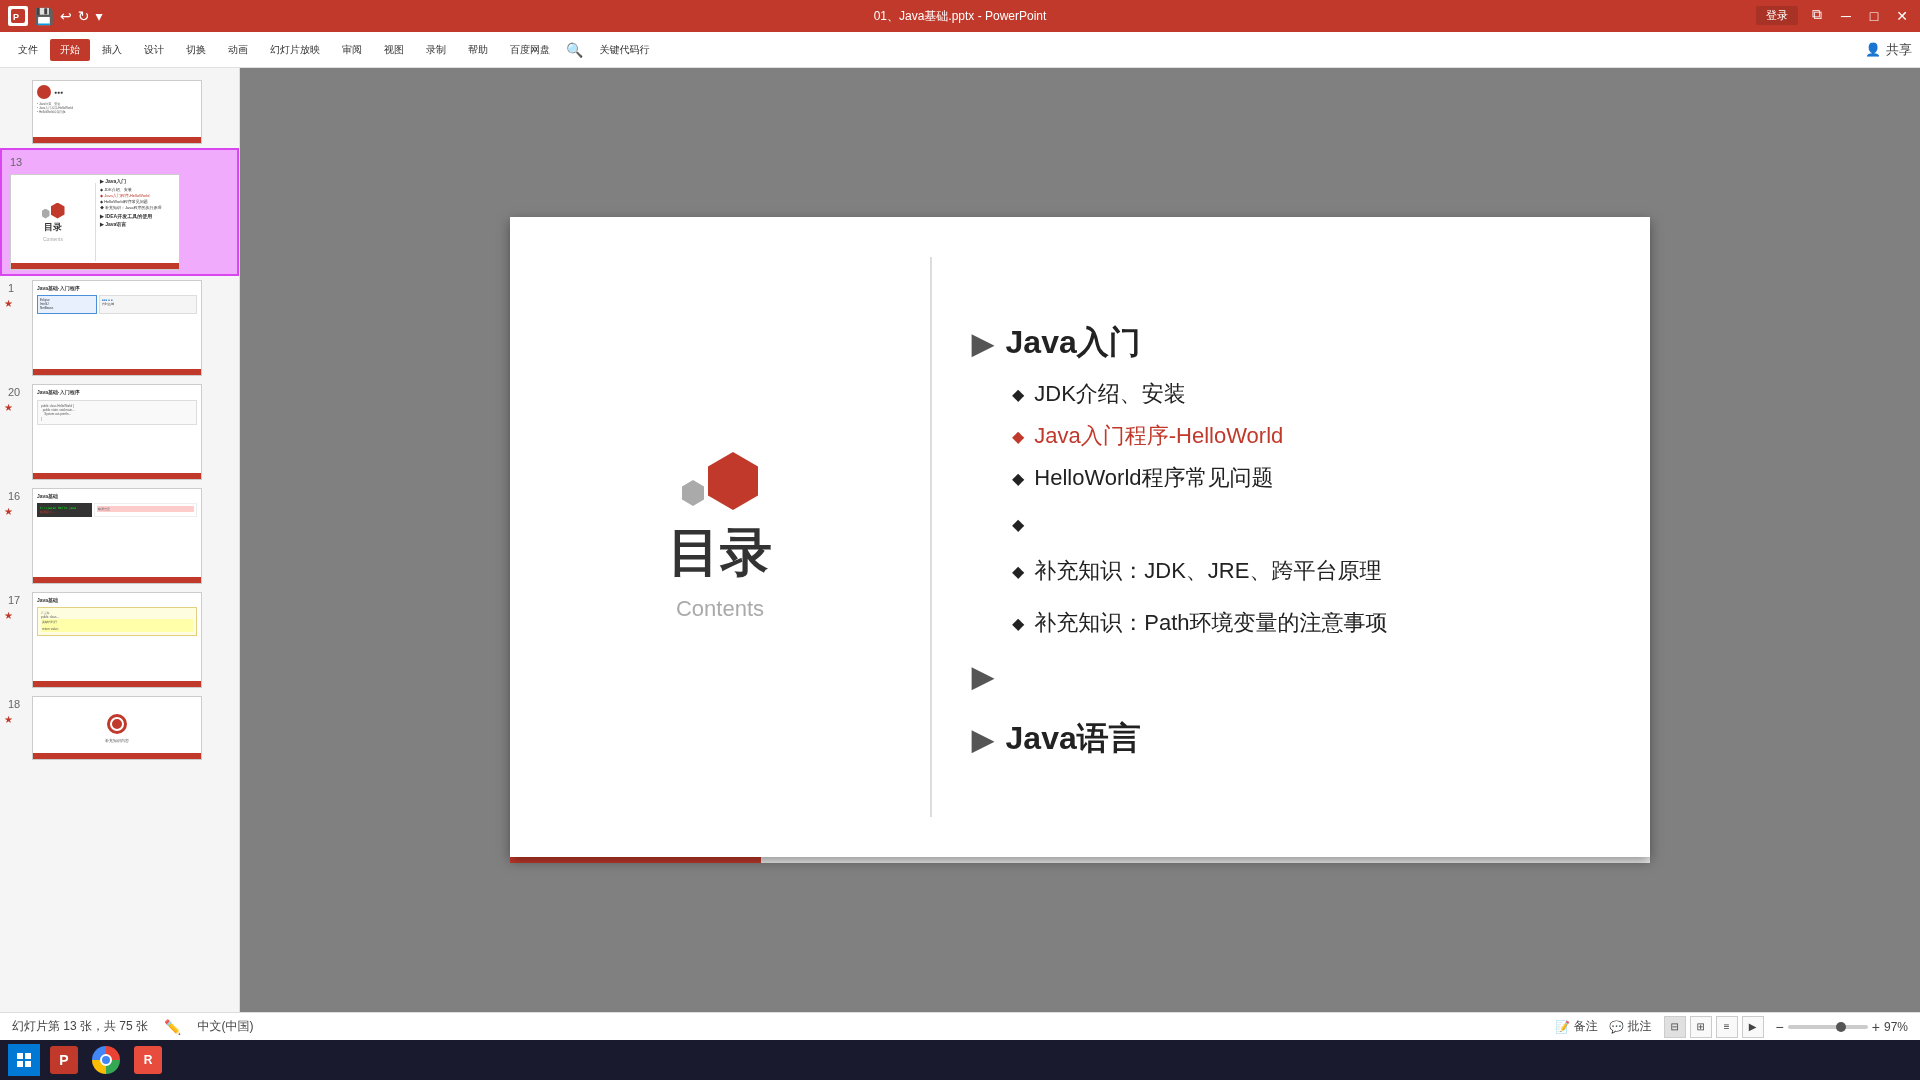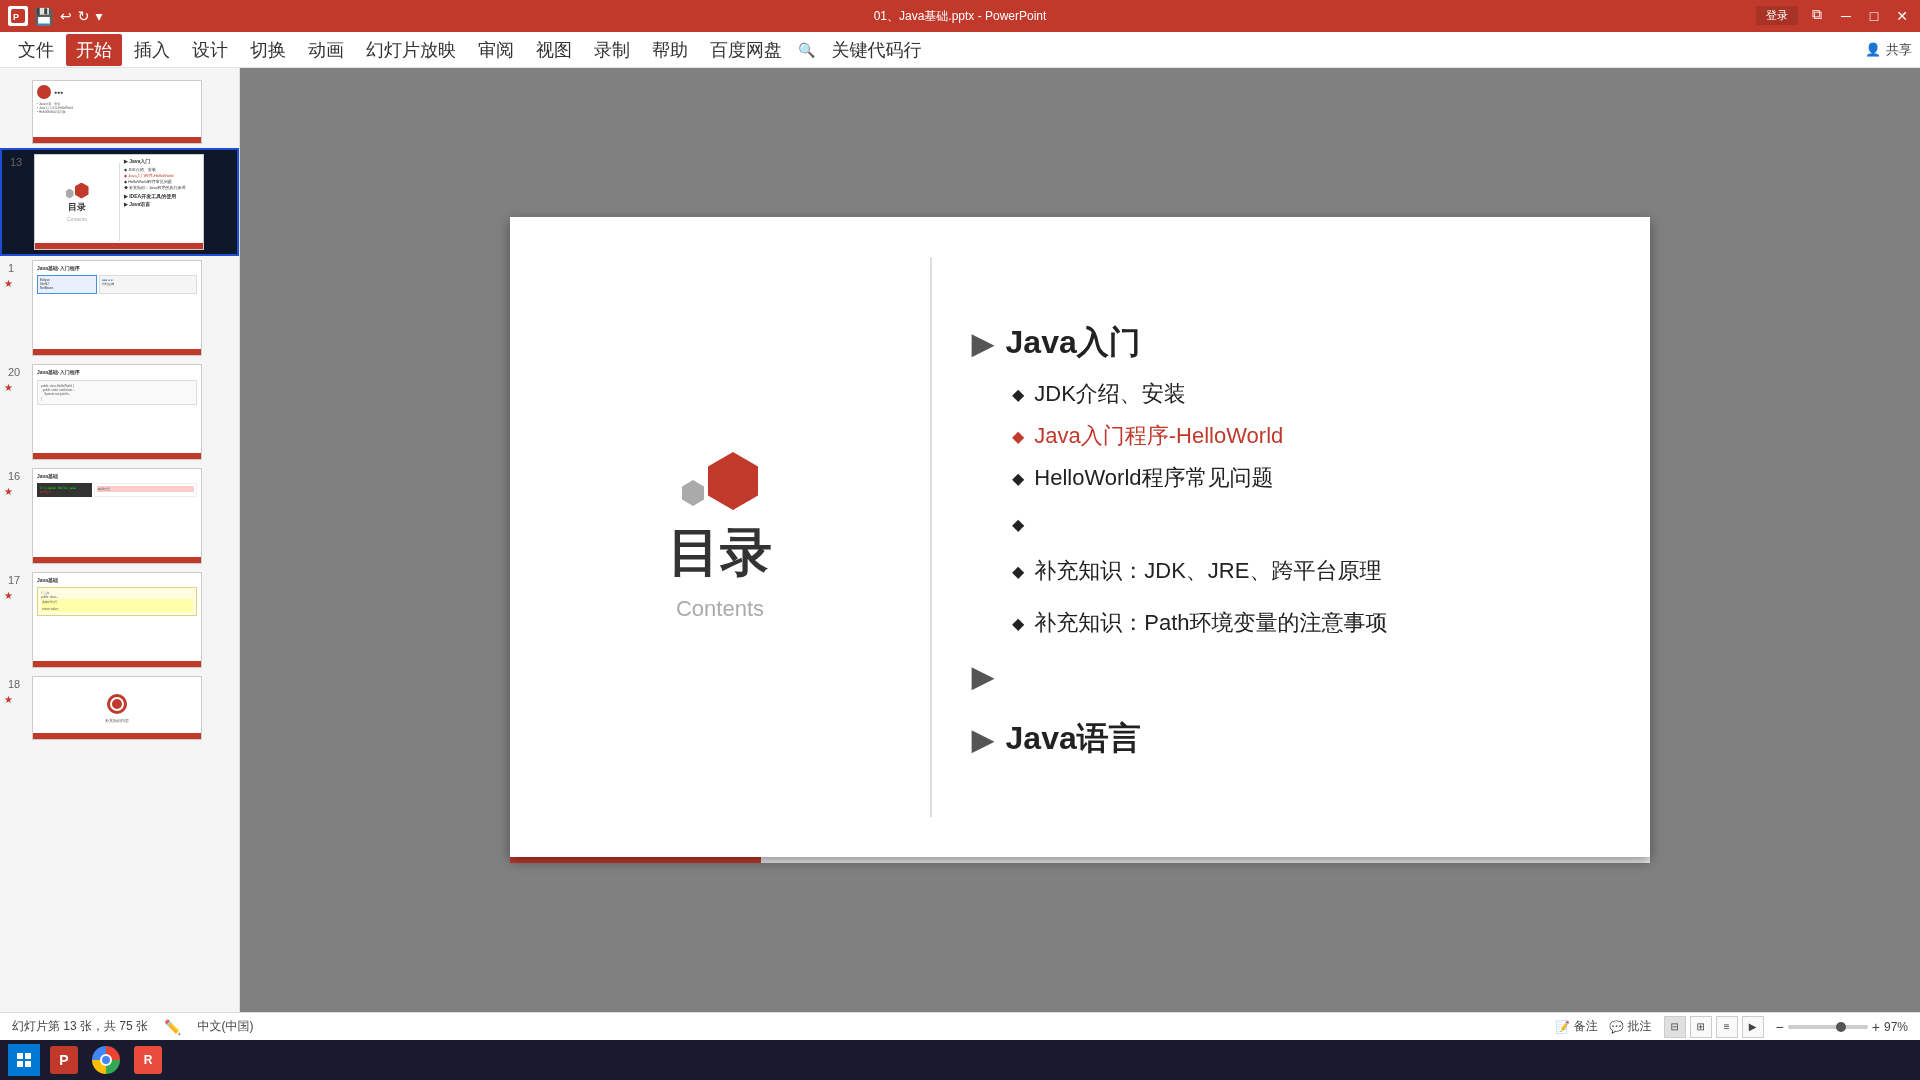--- a/index.html
+++ b/index.html
@@ -13,34 +13,34 @@
     .title-bar-center { position: absolute; left: 50%; transform: translateX(-50%); color: white; font-size: 12px; }
     .title-bar-right { display: flex; align-items: flex-start; gap: 8px; margin-left: auto; }
     .win-btn { width: 20px; height: 20px; display: flex; align-items: center; justify-content: center; font-size: 14px; cursor: pointer; color: white; }
     .title-icon { width: 20px; height: 20px; background: #fff; border-radius: 2px; display: flex; align-items: center; justify-content: center; }
     .login-btn { background: #a93226; color: white; border: none; padding: 2px 10px; font-size: 11px; cursor: pointer; border-radius: 2px; }
 
     
     .menu-bar {
       height: 36px; background: white; display: flex; align-items: center; padding: 0 8px; border-bottom: 1px solid #e0e0e0; gap: 2px;
     }
-    .menu-item { padding: 4px 10px; font-size: 18px; color: #333; cursor: pointer; border-radius: 2px; }
+    .menu-item { padding: 4px 10px; font-size: 10px; color: #333; cursor: pointer; border-radius: 2px; }
     .menu-item.active { background: #c0392b; color: white; }
 
     
     .main { display: flex; flex: 1; overflow: hidden; }
 
     
     .sidebar {
       width: 240px; background: #f5f5f5; border-right: 1px solid #ddd; overflow-y: auto; padding: 8px 0;
     }
     .slide-thumb {
       display: flex; align-items: flex-start; padding: 4px 8px; gap: 6px; cursor: pointer; position: relative;
     }
-    .slide-thumb.active { background: #0f172a; border: 2px solid #1d4ed8; }
+    .slide-thumb.active { background: #f0abfc; border: 2px solid #d946ef; flex-direction: column; }
     .slide-num { font-size: 11px; color: #666; min-width: 18px; padding-top: 2px; }
     .slide-star { color: #c0392b; font-size: 10px; position: absolute; left: 4px; top: 22px; }
     .thumb-img {
       width: 170px; height: 96px; background: white; border: 1px solid #ccc; overflow: hidden; position: relative; flex-shrink: 0;
     }
     .thumb-red-bar { position: absolute; bottom: 0; left: 0; right: 0; height: 6px; background: #c0392b; }
 
     
     .editor-area { flex: 1; background: #808080; display: flex; flex-direction: column; align-items: center; justify-content: center; padding: 20px; }
     .slide-canvas {

